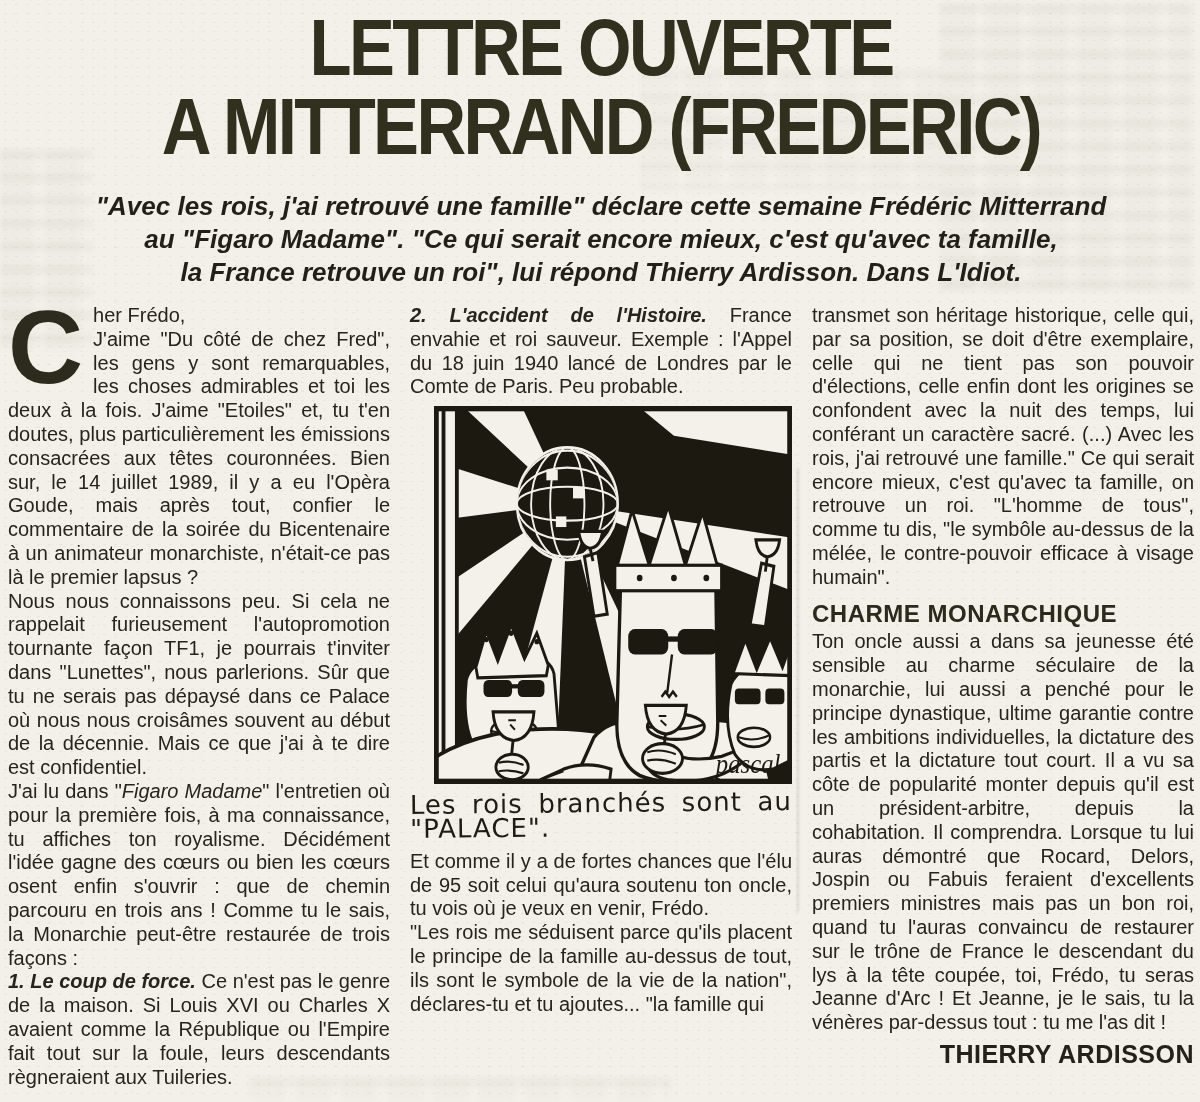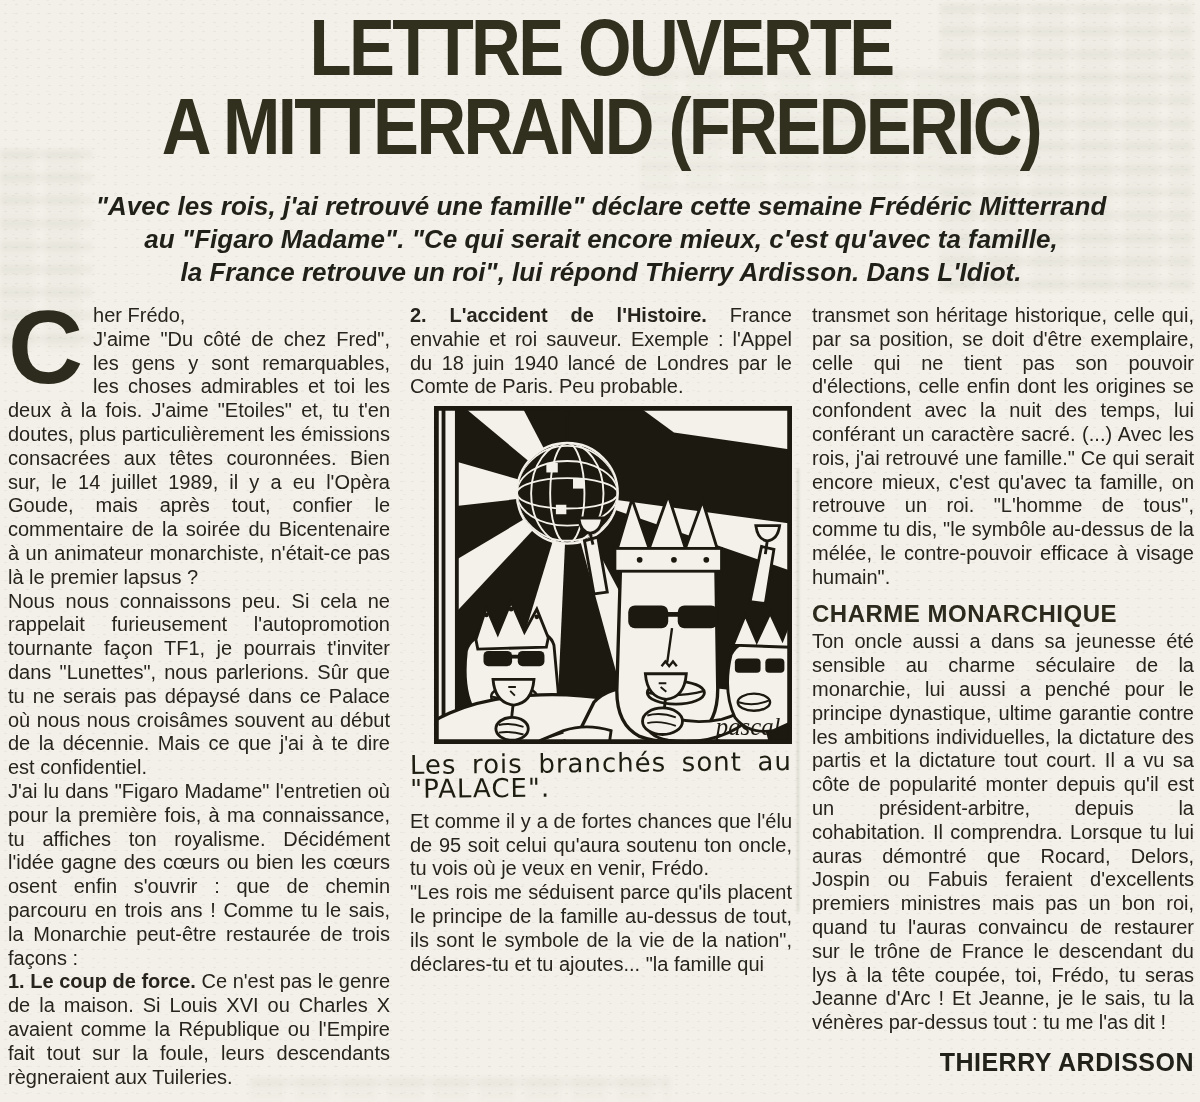--- a/index.html
+++ b/index.html
@@ -27,33 +27,33 @@
   .title-line{font-weight:700;font-size:80px;line-height:79px;letter-spacing:-3px;
     color:#31301f;white-space:nowrap;}
   .standfirst{margin-top:24px;font-weight:700;font-style:italic;font-size:26px;
     line-height:33px;color:#201f18;}
 
   .columns{display:flex;gap:20px;margin-top:15px;text-align:justify;
     font-size:20px;line-height:23.8px;}
   .col{flex:1;min-width:0;}
   .col p{margin:0;}
   .b{font-weight:700;}
-  .i{}
+  .i{font-style:italic;}
   .dropcap{float:left;font-weight:700;font-size:104px;line-height:80px;
     margin:3px 10px 0 0;color:#2d2b1d;}
 
   .figure{margin:7px 0 4px;}
-  .cartoon-frame{height:338px;margin-left:24px;}
+  .cartoon-frame{height:378px;margin-left:24px;}
   .cartoon-frame svg{display:block;width:100%;height:100%;}
   .caption{font-size:26px;letter-spacing:1px;word-spacing:6px;color:#1e1d12;
     margin:8px 0 10px;transform:rotate(-.6deg);font-family:"DejaVu Sans",sans-serif;}
 
   .section-heading{font-size:24px;font-weight:700;letter-spacing:.5px;margin:12px 0 5px;
     color:#2b2a1d;text-align:left;}
-  .byline{text-align:right;font-weight:700;font-size:25px;margin-top:16px;
+  .byline{text-align:right;font-weight:700;font-size:25px;margin-top:8px;
     letter-spacing:.5px;color:#23221a;}
 </style>
 </head>
 <body>
 
 <div class="smudge" style="left:940px;top:4px;width:252px;height:288px;"></div>
 <div class="smudge" style="left:0;top:150px;width:92px;height:200px;"></div>
 <div class="smudge" style="left:640px;top:70px;width:300px;height:120px;opacity:.35;"></div>
 <div class="smudge" style="left:250px;top:1078px;width:420px;height:22px;opacity:.4;"></div>
 <div class="crease"></div>

